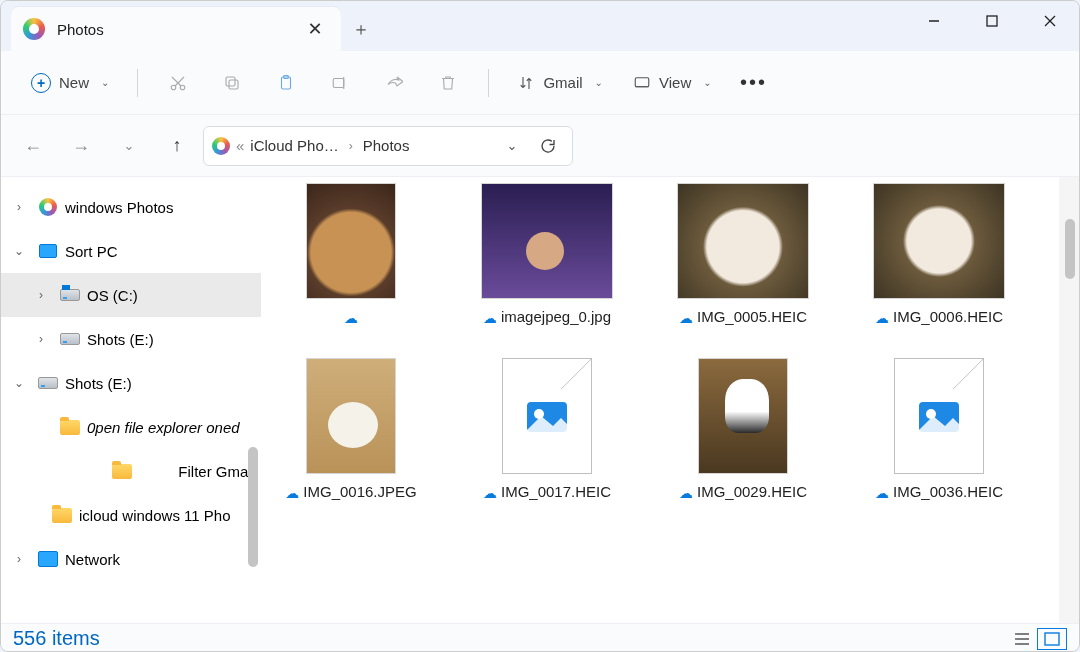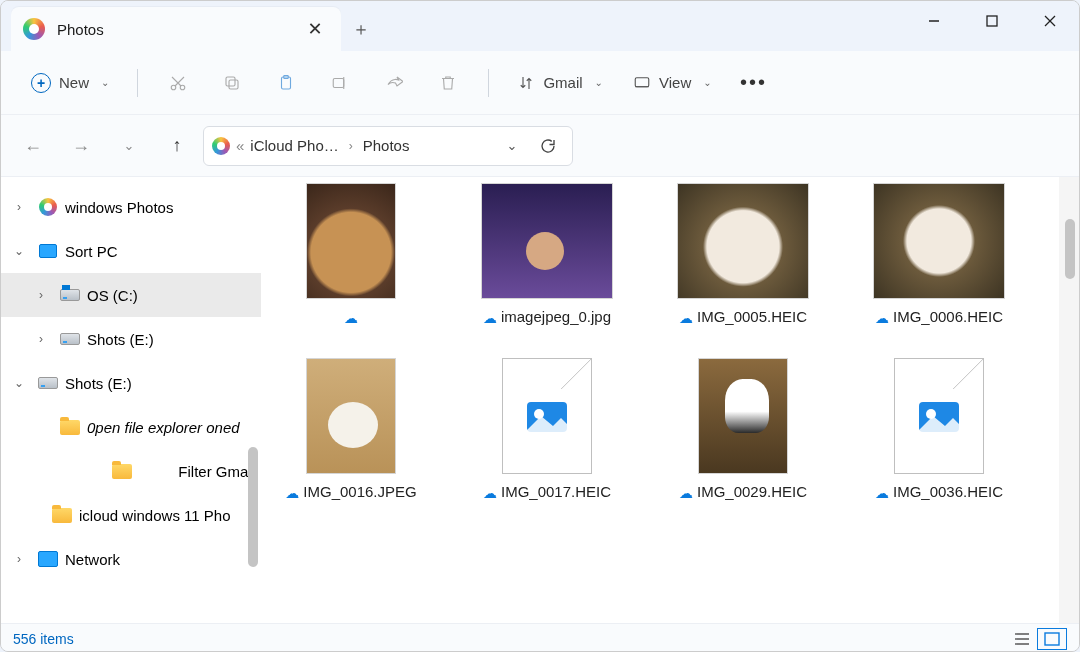--- a/index.html
+++ b/index.html
@@ -40,21 +40,21 @@
 .item{width:140px;display:flex;flex-direction:column;align-items:center;text-align:center;font-size:15px;color:#222;line-height:1.35;cursor:pointer}
 .thumb{width:132px;height:116px;margin-bottom:8px;display:flex;align-items:center;justify-content:center;border:1px solid #d5d5d5;background:#888;position:relative;overflow:hidden}
 .thumb.narrow{width:90px}
 .thumb.icon{background:#fff;border:1px solid #bfbfbf}
 .fold{position:absolute;top:0;right:0;width:30px;height:30px;background:linear-gradient(135deg,transparent 49%,#ccc 50%,#fff 52%)}
 .ph-ic{width:48px;height:48px}
 .label-row{display:flex;align-items:flex-start;gap:4px;max-width:160px;word-break:break-word}
 .cloud{color:#0a7bde;font-size:14px;flex-shrink:0;margin-top:2px}
 .fs-scroll{position:absolute;right:0;top:0;bottom:0;width:20px;background:#f5f5f5}
 .fs-thumb{position:absolute;right:4px;top:42px;width:10px;height:60px;background:#c4c4c4;border-radius:6px}
-.statusbar{height:30px;background:#f9fbfd;border-top:1px solid #eceff4;display:flex;align-items:center;padding:0 12px;font-size:14px;color:#0067c0}
+.statusbar{height:30px;background:#f9fbfd;border-top:1px solid #eceff4;display:flex;align-items:center;padding:0 12px;font-size:20px;color:#0067c0}
 .view-icons{margin-left:auto;display:flex;gap:0}
 .vi{width:30px;height:22px;border:1px solid transparent;display:flex;align-items:center;justify-content:center;cursor:pointer;color:#555}
 .vi.sel{border-color:#0a7bde}
 
 .photos-ico{width:22px;height:22px;border-radius:50%;background:conic-gradient(#f9c440,#ea5c4d,#9b59b6,#3498db,#2ecc71,#f9c440);position:relative}
 .photos-ico::after{content:"";position:absolute;inset:6px;background:#fff;border-radius:50%}
 .photos-ico.sm{width:18px;height:18px}
 .photos-ico.sm::after{inset:5px}
 .monitor-ico{width:18px;height:14px;border:1.5px solid #0078d4;border-radius:2px;background:#29a7ff;position:relative}
 .drive-ico{width:20px;height:12px;background:linear-gradient(#dfe3e8,#b9c0c8);border:1px solid #999;border-radius:2px;position:relative}

